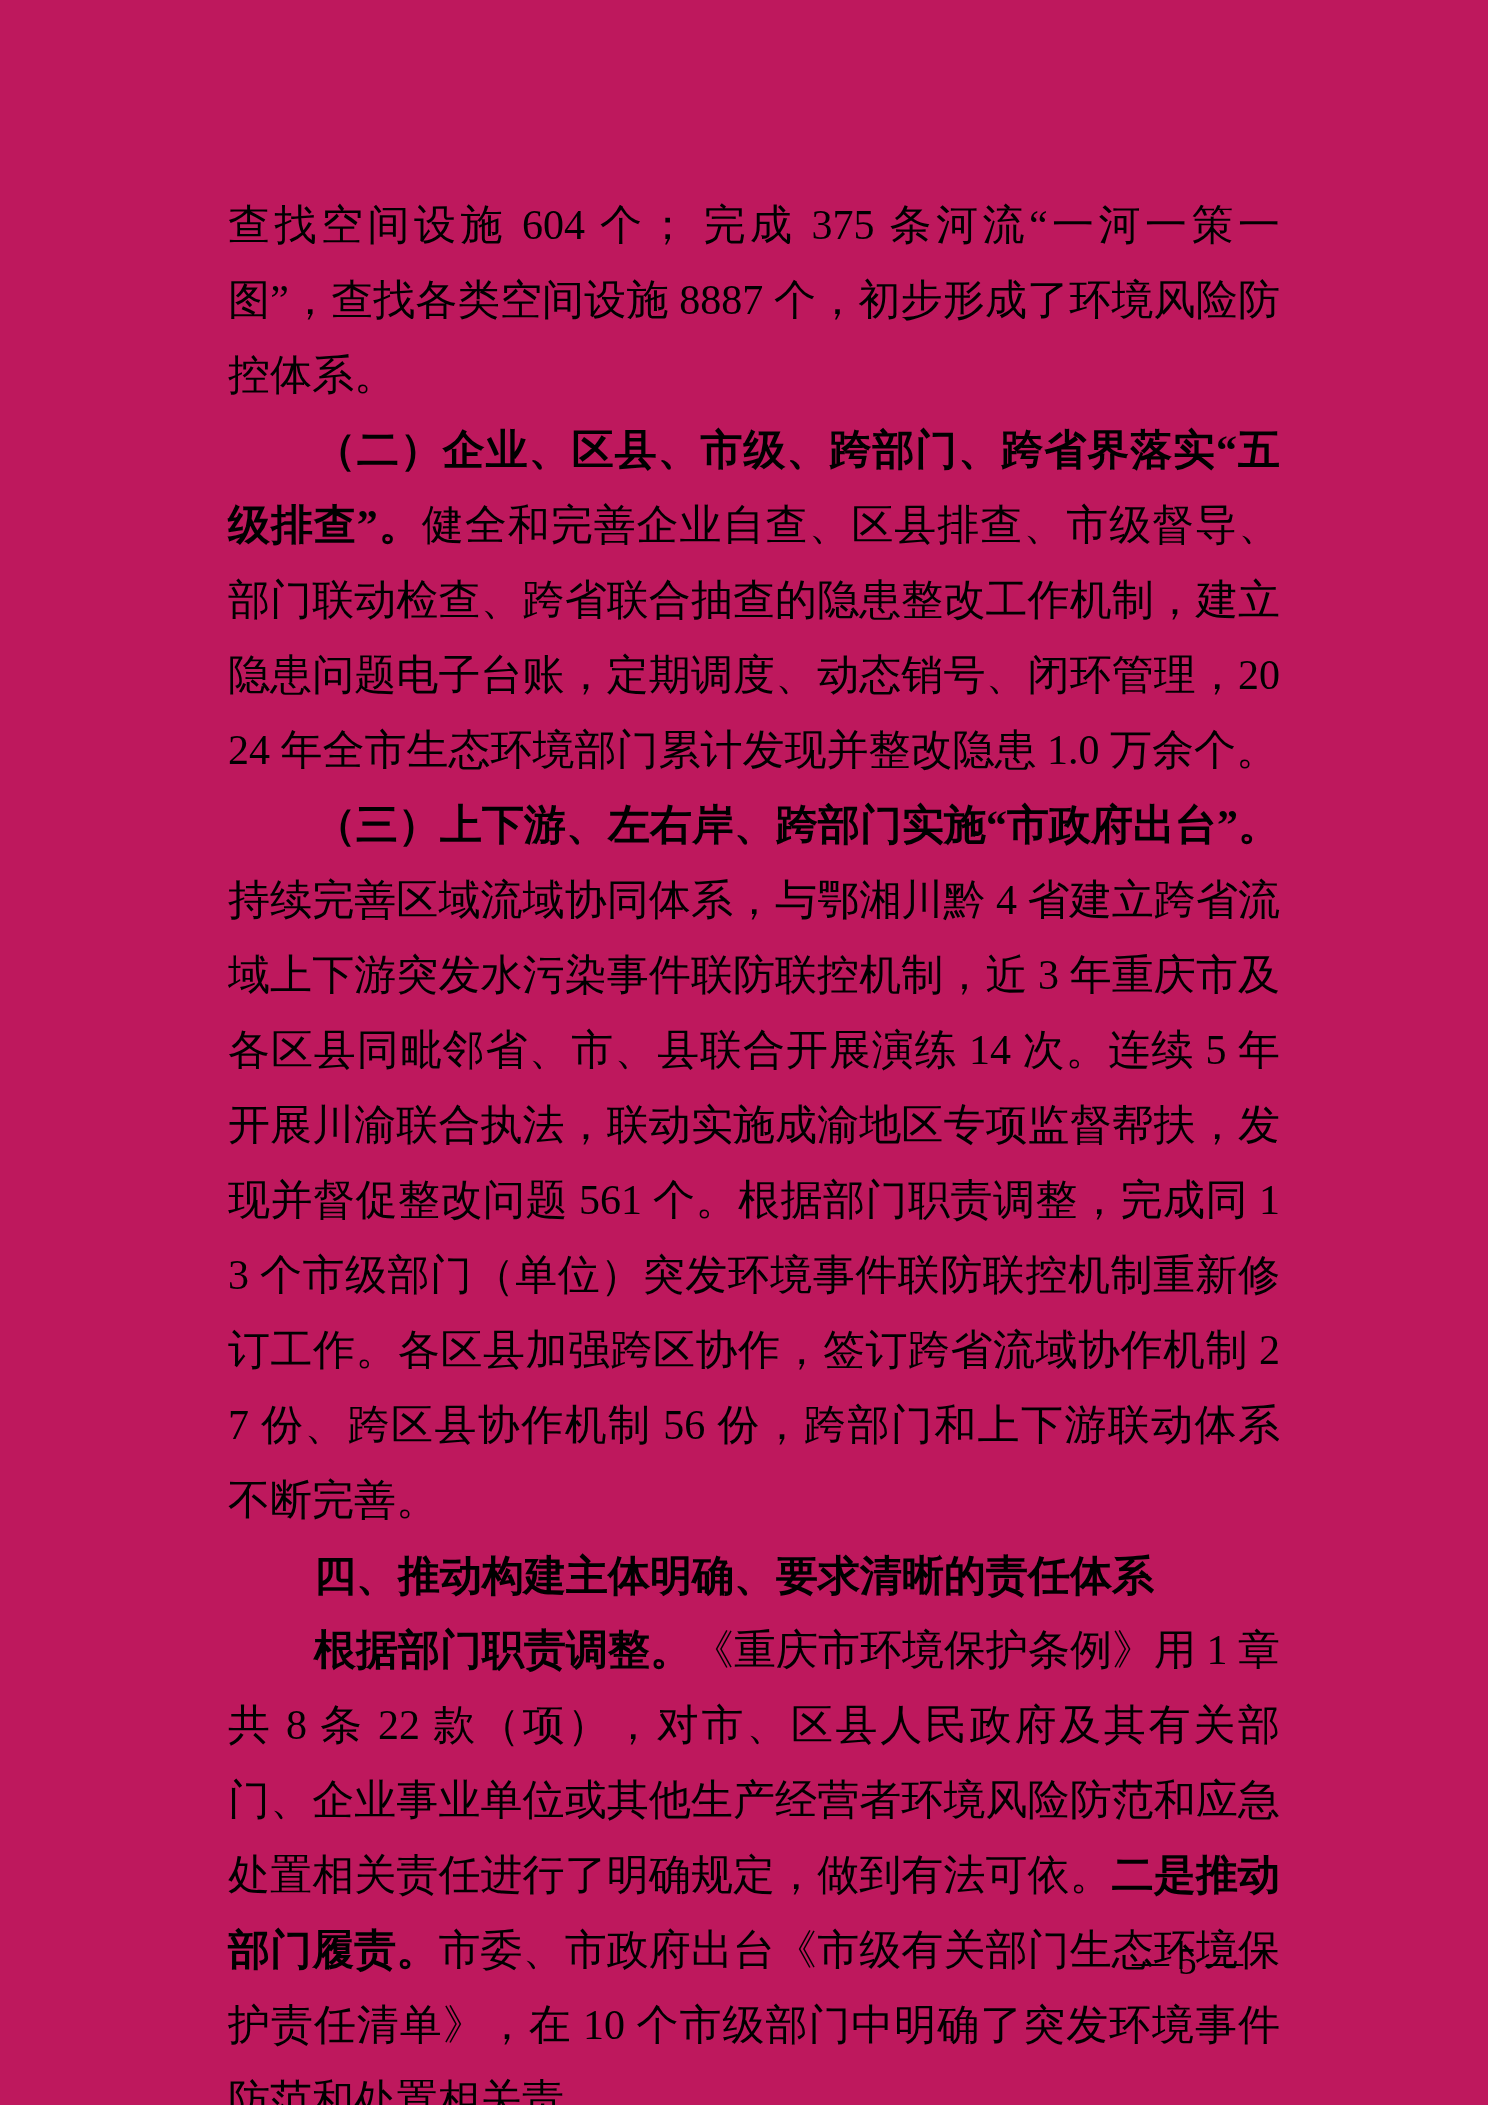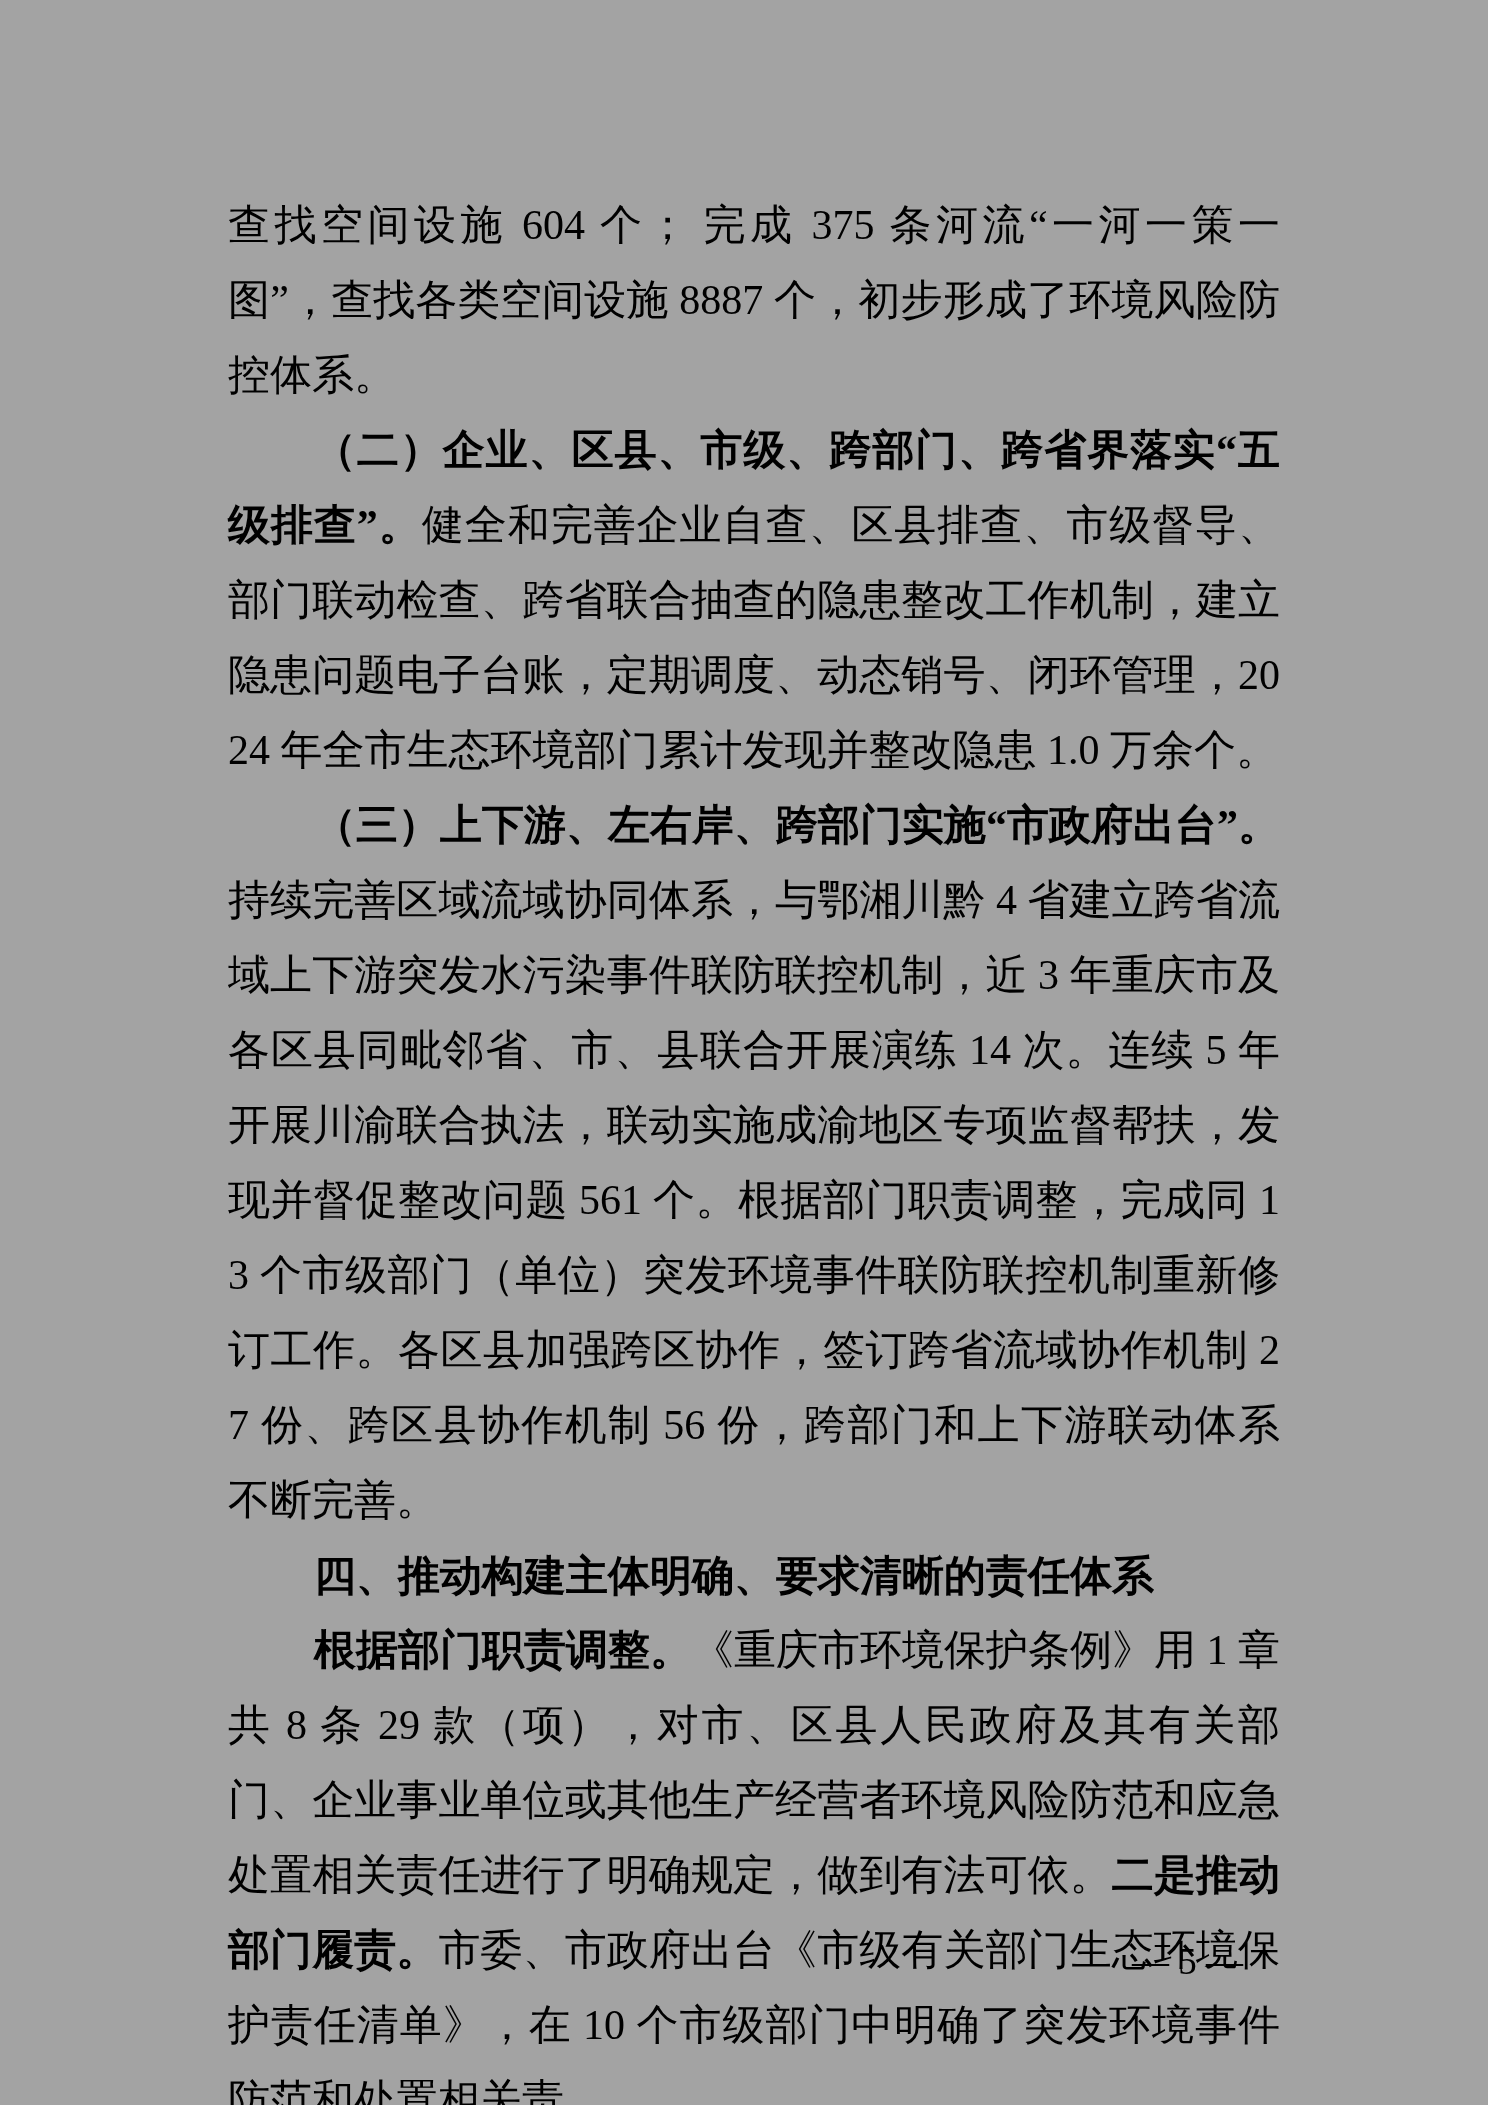--- a/index.html
+++ b/index.html
@@ -5,21 +5,21 @@
   html, body {
     margin: 0;
     padding: 0;
     background: #e8e8e8;
   }
   .page {
     position: relative;
     width: 1488px;
     height: 2105px;
     margin: 0 auto;
-    background: #a3a3a3;
+    background: #be185d;
     color: #000000;
     font-family: "Liberation Serif", "DejaVu Serif", serif;
     overflow: hidden;
   }
   .content {
     position: absolute;
     left: 228px;
     top: 188px;
     width: 1052px;
   }
@@ -60,19 +60,19 @@
   <div class="content">
 
     <p class="para"><span>查找空间设施 604 个； 完成 375 条河流“一河一策一图”，查找各类空间设施 8887 个，初步形成了环境风险防控体系。</span></p>
 
     <p class="para indent"><span class="bold-run">（二）企业、区县、市级、跨部门、跨省界落实“五级排查”。</span><span>健全和完善企业自查、区县排查、市级督导、部门联动检查、跨省联合抽查的隐患整改工作机制，建立隐患问题电子台账，定期调度、动态销号、闭环管理，2024 年全市生态环境部门累计发现并整改隐患 1.0 万余个。</span></p>
 
     <p class="para indent"><span class="bold-run">（三）上下游、左右岸、跨部门实施“市政府出台”。</span><span>持续完善区域流域协同体系，与鄂湘川黔 4 省建立跨省流域上下游突发水污染事件联防联控机制，近 3 年重庆市及各区县同毗邻省、市、县联合开展演练 14 次。连续 5 年开展川渝联合执法，联动实施成渝地区专项监督帮扶，发现并督促整改问题 561 个。根据部门职责调整，完成同 13 个市级部门（单位）突发环境事件联防联控机制重新修订工作。各区县加强跨区协作，签订跨省流域协作机制 27 份、跨区县协作机制 56 份，跨部门和上下游联动体系不断完善。</span></p>
 
     <p class="para indent heading"><span>四、推动构建主体明确、要求清晰的责任体系</span></p>
 
-    <p class="para indent"><span class="bold-run">根据部门职责调整。</span><span>《重庆市环境保护条例》用 1 章共 8 条 29 款（项），对市、区县人民政府及其有关部门、企业事业单位或其他生产经营者环境风险防范和应急处置相关责任进行了明确规定，做到有法可依。</span><span class="bold-run">二是推动部门履责。</span><span>市委、市政府出台《市级有关部门生态环境保护责任清单》，在 10 个市级部门中明确了突发环境事件防范和处置相关责</span></p>
+    <p class="para indent"><span class="bold-run">根据部门职责调整。</span><span>《重庆市环境保护条例》用 1 章共 8 条 22 款（项），对市、区县人民政府及其有关部门、企业事业单位或其他生产经营者环境风险防范和应急处置相关责任进行了明确规定，做到有法可依。</span><span class="bold-run">二是推动部门履责。</span><span>市委、市政府出台《市级有关部门生态环境保护责任清单》，在 10 个市级部门中明确了突发环境事件防范和处置相关责</span></p>
 
   </div>
 
   <div class="footer">— 5 —</div>
 
 </div>
 
 </body></html>

